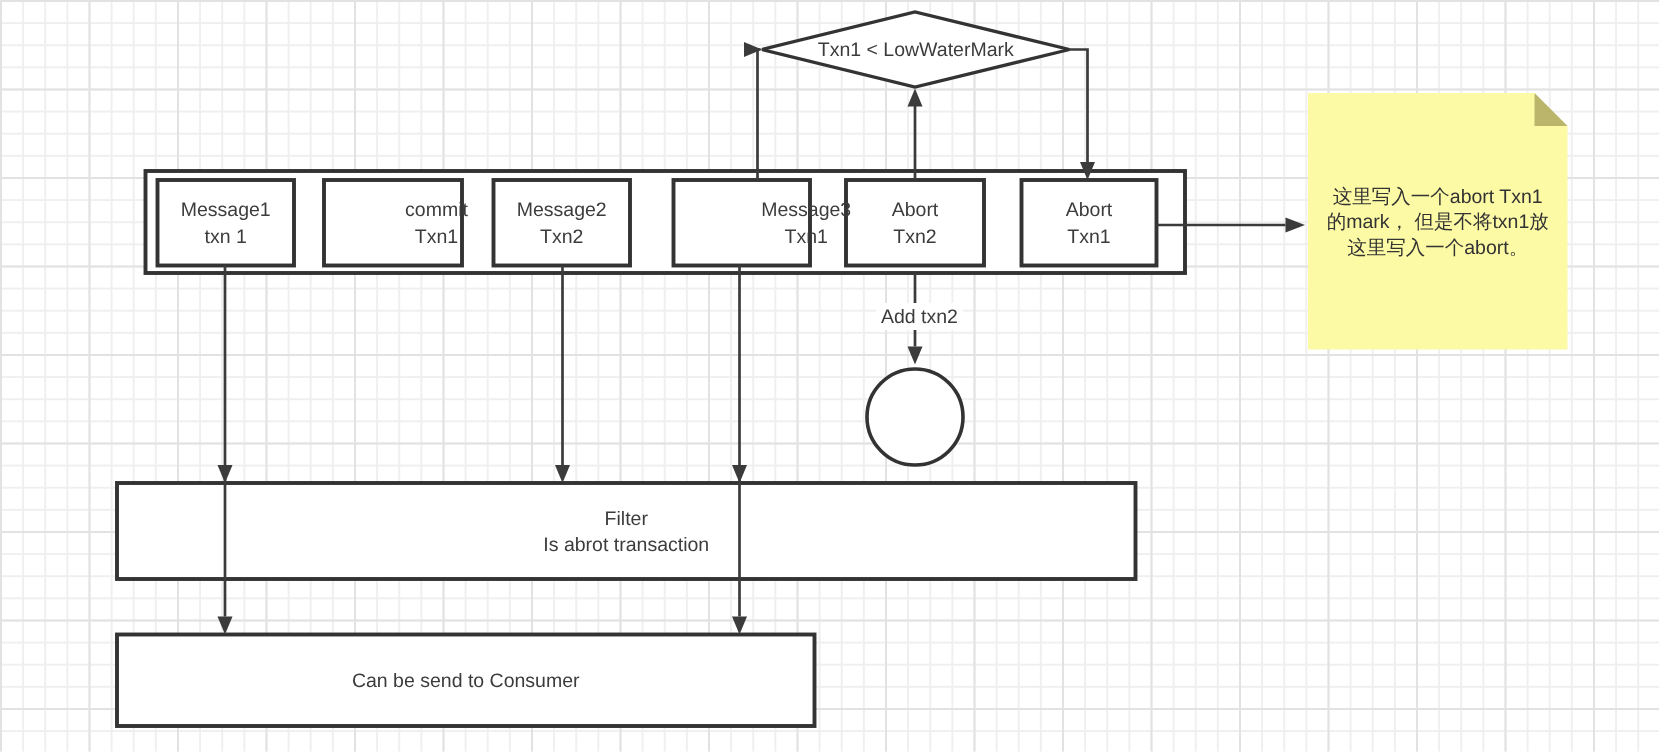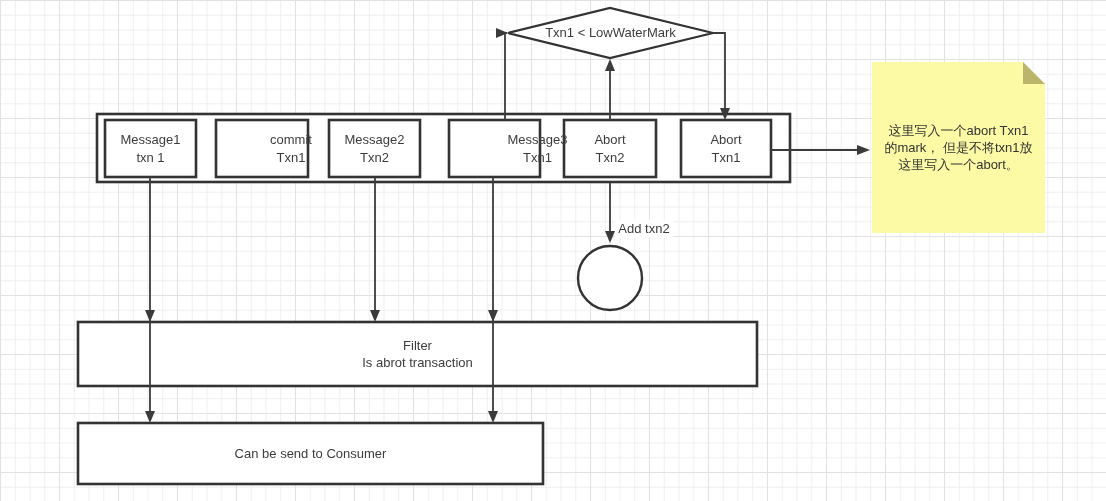--- a/index.html
+++ b/index.html
@@ -133,21 +133,21 @@
   </div>
   <div class="label col" style="left:564px;top:120px;width:92px;height:57px;">
     <div>Abort</div>
     <div>Txn2</div>
   </div>
   <div class="label col" style="left:681px;top:120px;width:90px;height:57px;">
     <div>Abort</div>
     <div>Txn1</div>
   </div>
 
-  <div class="label edge-label" style="left:596px;top:202px;width:96px;height:18px;margin-top:18px;">
+  <div class="label edge-label" style="left:565px;top:202px;width:96px;height:18px;">
     <span>Add txn2</span>
   </div>
 
 
   <div class="label" style="left:78px;top:423px;width:465px;height:61px;">Can be send to Consumer</div>
 
   <div class="label col" style="left:78px;top:322px;width:679px;height:64px;">
     <div>Filter</div>
     <div>Is abrot transaction</div>
   </div>

